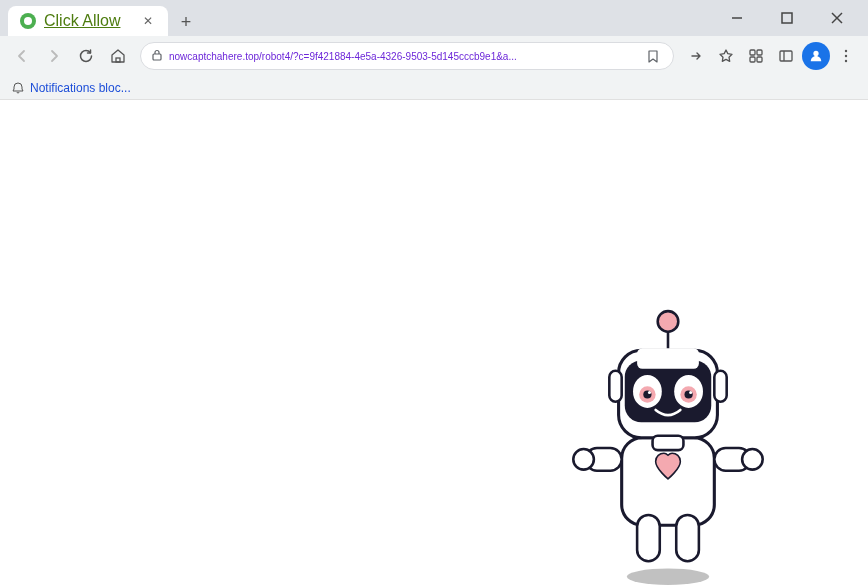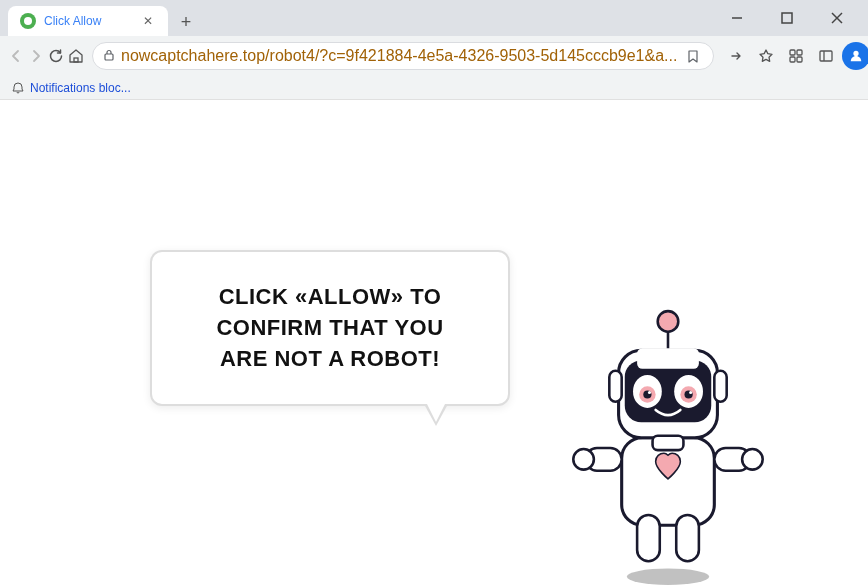--- a/index.html
+++ b/index.html
@@ -37,26 +37,27 @@
     }
     .tab-favicon {
       width: 16px;
       height: 16px;
       border-radius: 50%;
       background: #4CAF50;
       display: flex; align-items: center; justify-content: center;
     }
     .tab-favicon svg { width: 10px; height: 10px; }
     .tab-title {
-      font-size: 12px;
-      color: #3b82f6;
+      font-size: 16px;
+      color: #4d7c0f;
       flex: 1;
       white-space: nowrap;
       overflow: hidden;
       text-overflow: ellipsis;
+      text-decoration: underline;
     }
     .tab-close {
       width: 16px; height: 16px;
       display: flex; align-items: center; justify-content: center;
       border-radius: 50%;
       font-size: 12px;
       color: #666;
       cursor: pointer;
     }
     .new-tab-btn {
@@ -109,22 +110,22 @@
       border-radius: 14px;
       display: flex;
       align-items: center;
       padding: 0 10px;
       gap: 6px;
       border: 1px solid #dadce0;
       margin: 0 4px;
     }
     .lock-icon { color: #5f6368; font-size: 12px; }
     .address-text {
-      font-size: 16px;
-      color: #a16207;
+      font-size: 10px;
+      color: #6d28d9;
       flex: 1;
       white-space: nowrap;
       overflow: hidden;
       text-overflow: ellipsis;
     }
     .address-icons {
       display: flex;
       align-items: center;
       gap: 4px;
     }
@@ -350,23 +351,20 @@
   <div style="height:24px; background:#f1f3f4; border-bottom:1px solid #e0e0e0; display:flex; align-items:center; padding: 0 12px; font-size:12px; color:#1d4ed8;">
     <svg width="12" height="12" viewBox="0 0 12 12" style="margin-right:6px;">
         <path d="M6 1a4 4 0 0 1 4 4v2l1 2H1l1-2V5a4 4 0 0 1 4-4z" stroke="#555" stroke-width="1" fill="none"></path>
         <path d="M5 10a1 1 0 0 0 2 0" stroke="#555" stroke-width="1" fill="none"></path>
       </svg>
     <span>Notifications bloc...</span>
   </div>
 
   <div class="page-content">
 
-    <div class="speech-bubble">
-      <div class="bubble-text">CLICK «ALLOW» TO CONFIRM THAT YOU ARE NOT A ROBOT!</div>
-    </div>
 
     <div class="robot-container">
       <svg class="robot-svg" viewBox="0 0 200 340" fill="none" xmlns="http://www.w3.org/2000/svg">
 
         <ellipse cx="100" cy="330" rx="40" ry="8" fill="#333" opacity="0.3"></ellipse>
 
         <rect x="55" y="195" width="90" height="85" rx="20" fill="#fff" stroke="#1a1a2e" stroke-width="3"></rect>
 
         <rect x="20" y="205" width="35" height="22" rx="11" fill="#fff" stroke="#1a1a2e" stroke-width="2.5"></rect>
         <circle cx="18" cy="216" r="10" fill="#fff" stroke="#1a1a2e" stroke-width="2.5"></circle>

